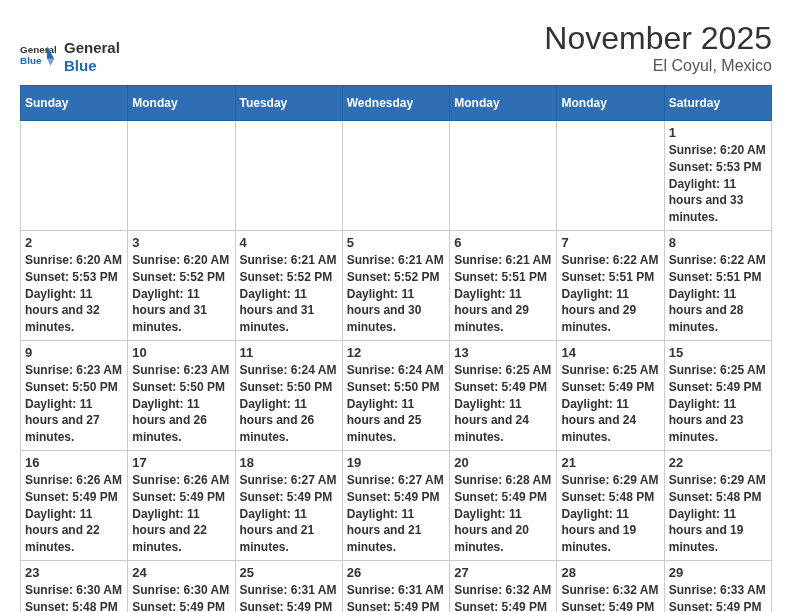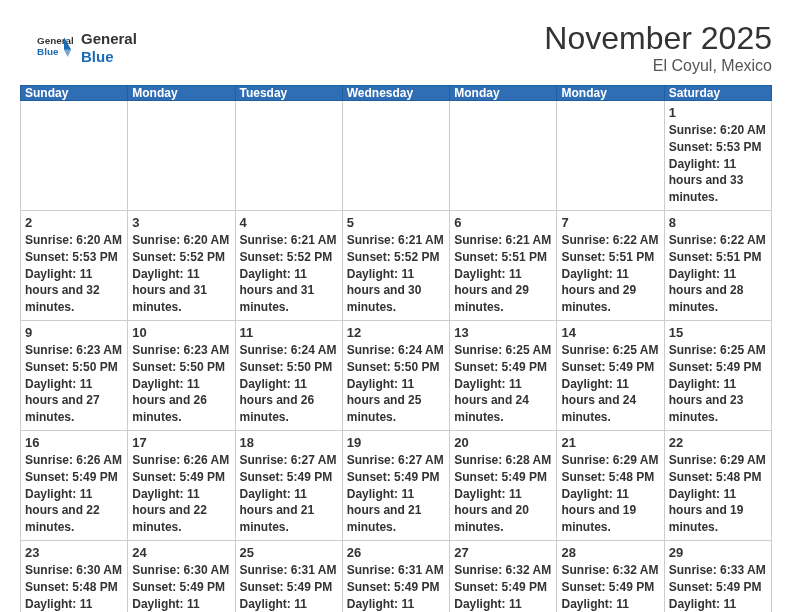--- a/index.html
+++ b/index.html
@@ -6,23 +6,22 @@
     body {
       font-family: Arial, sans-serif;
       background: #fff;
       width: 792px;
       min-height: 612px;
       padding: 20px;
     }
     .header {
       display: flex;
       justify-content: space-between;
-      align-items: center;
+      align-items: flex-end;
       margin-bottom: 10px;
-      margin-left: 17px;
     }
     .logo {
       display: flex;
       align-items: center;
       gap: 4px;
     }
     .logo-icon {
       width: 36px;
       height: 36px;
     }
@@ -41,21 +40,21 @@
     .calendar {
       width: 100%;
       border-collapse: collapse;
       border: 1px solid #ccc;
     }
     .calendar th {
       background: #2f6db5;
       color: #fff;
       font-size: 12px;
       font-weight: bold;
-      padding: 0 4px;
+      padding: 10px 4px;
       text-align: left;
       border: 1px solid #2060a0;
       margin-top: 20px;
     }
     .calendar td {
       border: 1px solid #ccc;
       vertical-align: top;
       padding: 4px;
       width: 108px;
       min-height: 80px;

